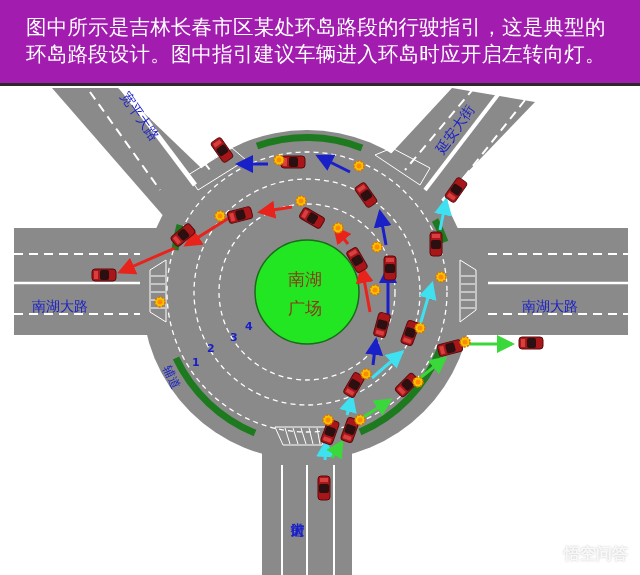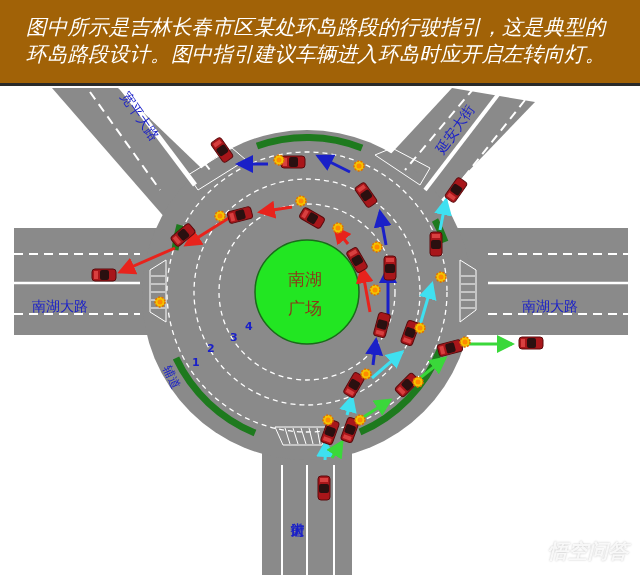--- a/index.html
+++ b/index.html
@@ -1,23 +1,23 @@
 <!DOCTYPE html>
 <html><head>
 <meta charset="utf-8">
 <style>
   html, body { margin: 0; padding: 0; }
   body { width: 640px; height: 575px; overflow: hidden; background: #ffffff; position: relative; font-family: "DejaVu Sans", sans-serif; }
-  .header { position: absolute; left: 0; top: 0; width: 640px; height: 86px; background: #a16207; border-bottom: 3px solid #2a2a2a; box-sizing: border-box; font-style: italic; }
+  .header { position: absolute; left: 0; top: 0; width: 640px; height: 86px; background: #a21caf; border-bottom: 3px solid #2a2a2a; box-sizing: border-box; }
   .header-text { position: absolute; left: 26px; top: 14px; width: 600px; color: #ffffff; font-size: 20.5px; line-height: 27px; letter-spacing: 0.2px; }
   svg { position: absolute; left: 0; top: 0; }
   .lbl { font-family: "DejaVu Serif", serif; fill: #1a20c8; font-size: 14px; }
   .center-lbl { font-family: "DejaVu Serif", serif; fill: #8b3a1a; font-size: 17px; }
   .lane-num { font-family: "DejaVu Sans", sans-serif; fill: #1a20c8; font-size: 11px; font-weight: bold; }
-  .watermark { position: absolute; right: 12px; bottom: 10px; color: rgba(255,255,255,0.85); font-size: 20px; font-weight: bold; text-shadow: 0 0 2px rgba(0,0,0,0.25); font-style: italic; }
+  .watermark { position: absolute; right: 12px; bottom: 10px; color: rgba(255,255,255,0.85); font-size: 16px; font-weight: bold; text-shadow: 0 0 2px rgba(0,0,0,0.25); }
 </style>
 </head>
 <body>
 
 <div class="header">
   <div class="header-text">图中所示是吉林长春市区某处环岛路段的行驶指引，这是典型的环岛路段设计。图中指引建议车辆进入环岛时应开启左转向灯。</div>
 </div>
 
 <svg width="640" height="575" viewBox="0 0 640 575">
   <defs>

